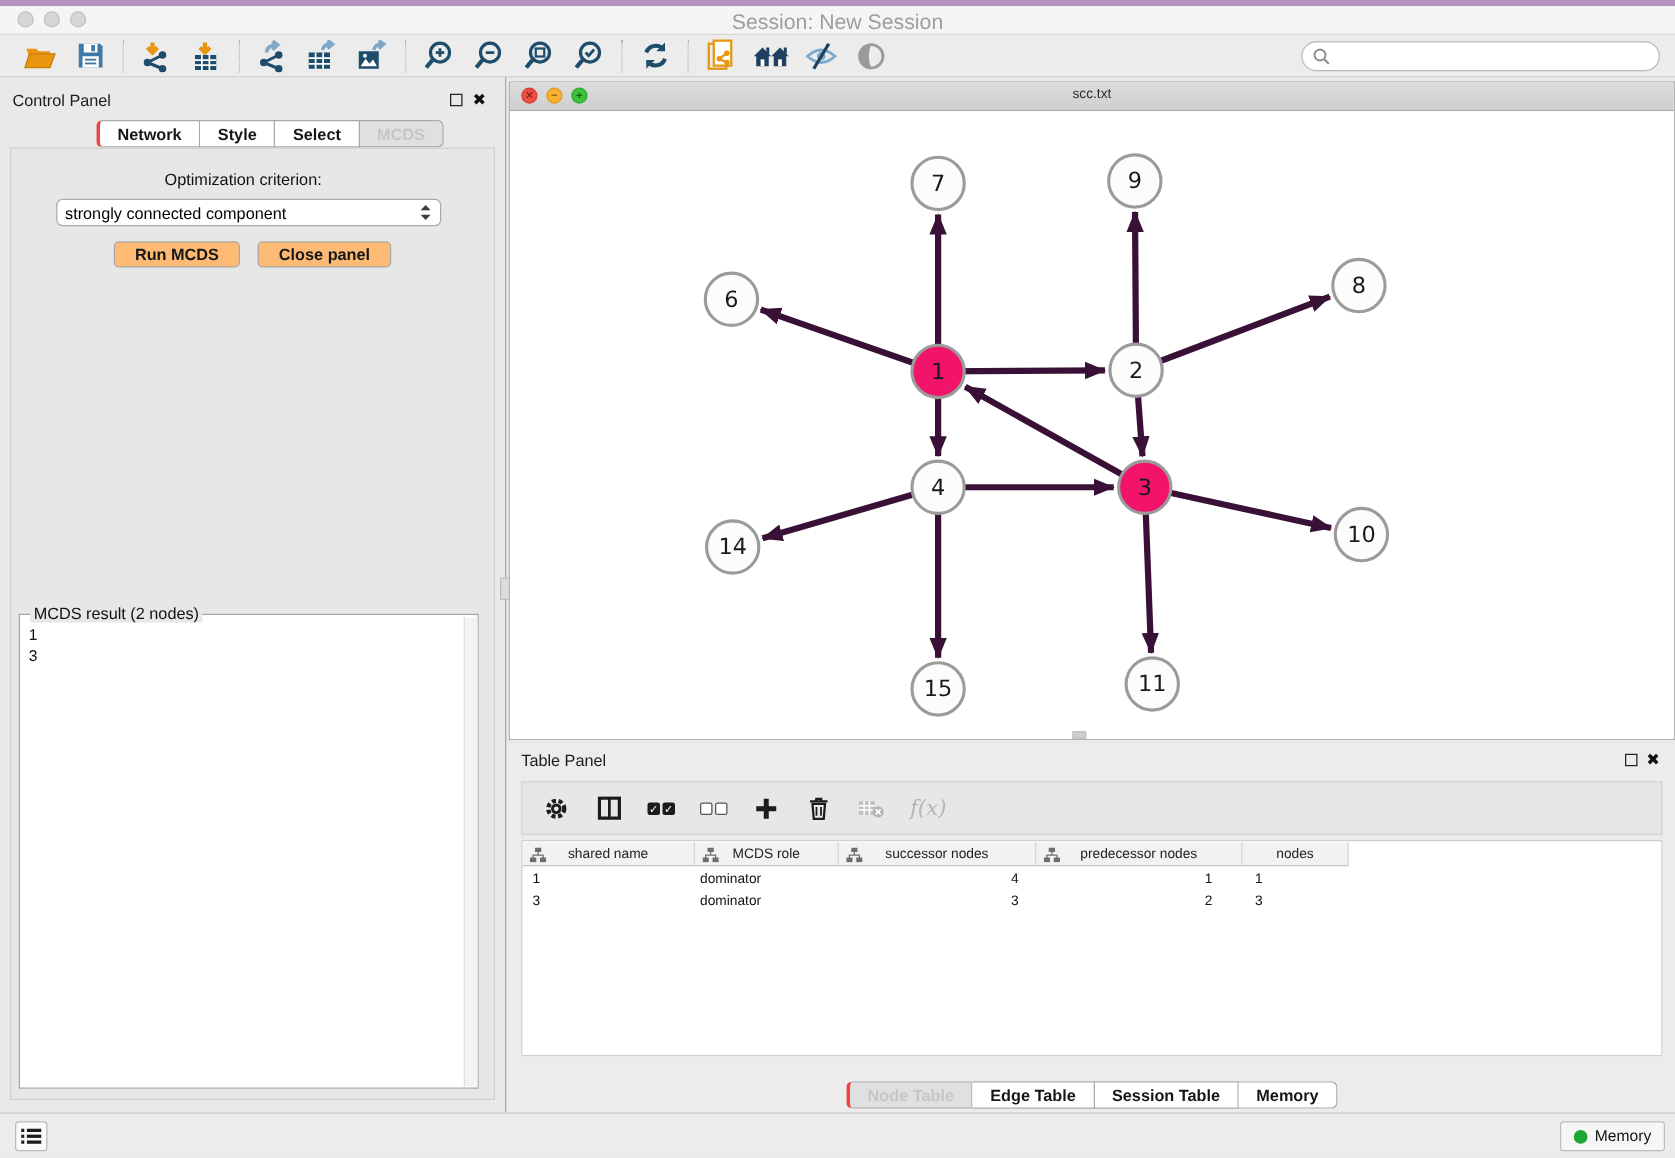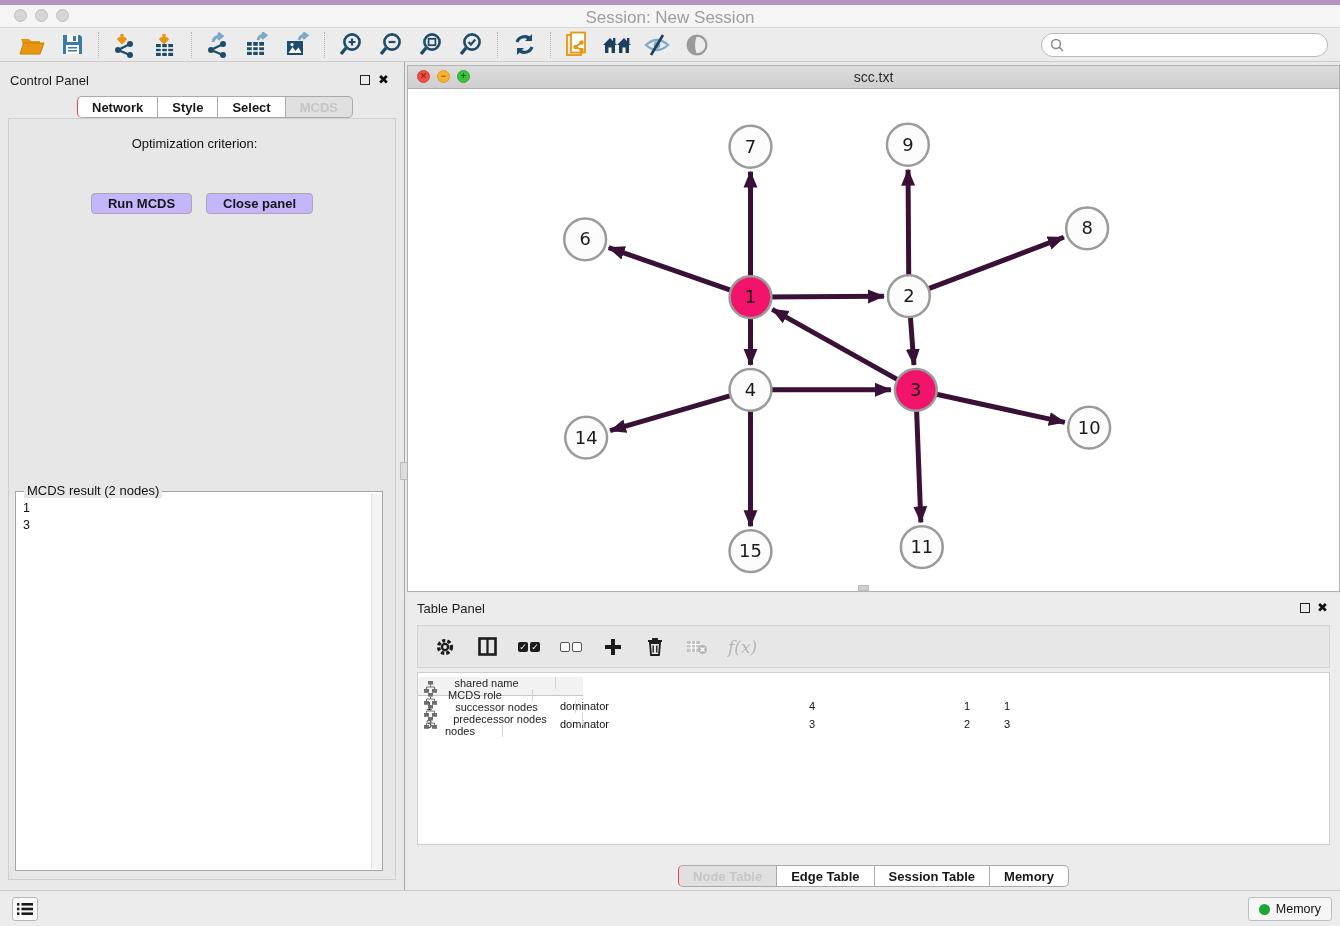--- a/index.html
+++ b/index.html
@@ -31,73 +31,73 @@
   .control-panel { position:absolute; left:0; top:0; width:403px; height:828px; }
   .panel-header { position:absolute; left:0; top:8px; width:100%; height:22px; }
   .panel-title { position:absolute; left:10px; top:3px; font-size:13px; color:#1c1c1c; }
   .float-ic { position:absolute; top:5px; width:10px; height:10px; border:1.5px solid #222; }
   .close-ic { position:absolute; top:2px; font-size:13px; font-weight:bold; color:#111; }
   .cp-float { right:33px; } .cp-close { right:14px; }
 
   .tabstrip { display:flex; position:absolute; z-index:3; }
   .tabstrip .tab { height:22px; padding:0 14px; display:flex; align-items:center; justify-content:center;
                    font-size:13px; font-weight:600; background:#ffffff; border:1px solid #a9a9a9; border-left:none; color:#161616; cursor:default; }
-  .tabstrip .tab:first-child { border-left:1px solid #ef4444; border-radius:5px 0 0 5px; }
+  .tabstrip .tab:first-child { border-left:3px solid #ef4444; border-radius:5px 0 0 5px; }
   .tabstrip .tab:last-child { border-radius:0 5px 5px 0; }
   .tabstrip .tab.selected { background:#e0e0e0; color:#c6c6c6; }
   #cp-tabs { left:77px; top:34px; }
 
   .cp-body { position:absolute; left:8px; right:7px; top:56px; bottom:10px; background:#e7e7e7; border:1px solid #cfcfcf; }
   .opt-label { position:absolute; left:0; right:15px; top:17px; text-align:center; font-size:13px; color:#111; }
   .combo { position:absolute; left:36px; right:42px; top:40px; height:22px; background:#ffffff; border:1px solid #ababab;
            border-radius:5px; display:flex; align-items:center; padding:0 6px; font-size:13px; }
   .combo-arrows { margin-left:auto; display:flex; align-items:center; }
   .btn-row { position:absolute; left:0; right:0; top:74px; display:flex; justify-content:center; gap:14px; }
-  .aqua-btn { height:21px; padding:0 16px; background:#c4b5fd; border:1px solid #a9a9a9; border-radius:4px;
+  .aqua-btn { height:21px; padding:0 16px; background:#fdba74; border:1px solid #a9a9a9; border-radius:4px;
               font-size:13px; font-weight:600; color:#161616; font-family:inherit; }
 
   .result-box { position:absolute; left:6px; right:12px; top:372px; height:380px; border:1px solid #a5a5a5; background:#ffffff;padding-left:31px; }
   .result-legend { position:absolute; left:8px; top:-9px; background:#e7e7e7; padding:0 3px; font-size:13px; color:#111; }
   .result-text { position:absolute; left:0; top:2px; right:11px; bottom:0; padding:6px 0 0 7px;
                  font-family:"Liberation Sans","DejaVu Sans",sans-serif; font-size:12.5px; line-height:17px; color:#111; white-space:pre; }
   .result-scroll { position:absolute; right:0; top:2px; bottom:1px; width:11px; background:#f3f3f3; border-left:1px solid #e0e0e0; }
 
   
   .splitter { position:absolute; left:403px; top:0; width:4px; height:828px; }
   .splitter-line { position:absolute; left:1px; top:0; width:1px; height:100%; background:#a9a9a9; }
   .splitter-handle { position:absolute; left:-3px; top:400px; width:10px; height:18px; background:#dcdcdc; border:1px solid #bdbdbd; }
 
   
   .network-window { position:absolute; left:407px; top:3px; width:933px; height:527px; background:#ffffff; border:1px solid #b2b2b2; }
   .nw-titlebar { position:absolute; left:0; top:0; width:100%; height:23px; background:linear-gradient(#dcdcdc,#cfcfcf); border-bottom:1px solid #adadad; }
   .nw-lights { position:absolute; left:9px; top:4px; display:flex; gap:7px; }
   .tl.red   { background:#ee4f44; border:1px solid #d43e35; color:#7c1d16; }
   .tl.yellow{ background:#f7b12f; border:1px solid #dd9d28; color:#8e5e0a; }
   .tl.green { background:#3cc03e; border:1px solid #2fa834; color:#14611a; }
-  .nw-title { position:absolute; left:0; right:0; top:3px; text-align:center; font-size:14px; color:#2b2b2b; }
+  .nw-title { position:absolute; left:0; right:0; top:3px; text-align:center; font-size:11px; color:#2b2b2b; }
   .canvas { position:absolute; left:0; top:23px; right:0; bottom:0; background:#ffffff; }
   .canvas svg { position:absolute; left:0; top:0; width:100%; height:100%; }
   .canvas-handle { position:absolute; left:450px; bottom:0; width:11px; height:6px; background:#cfcfcf; border:1px solid #bdbdbd; }
 
   
   .table-panel { position:absolute; left:407px; top:533px; width:933px; height:295px; background:#ececec; }
   .tp-header { position:absolute; left:0; top:3px; width:100%; height:22px; }
   .tp-title { position:absolute; left:10px; top:3px; font-size:13px; color:#1c1c1c; }
   .tp-float { right:30px; } .tp-close { right:12px; }
   .tp-toolbar { position:absolute; left:10px; right:10px; top:30px; height:43px; background:#e7e7e7;
                 border:1px solid #d2d2d2; display:flex; align-items:center; padding-left:16px; gap:20px; }
   .tp-btn { display:flex; align-items:center; justify-content:center; min-width:22px; height:26px; }
   .fx { font-family:"DejaVu Serif","Liberation Serif",serif; font-style:italic; font-size:17px; color:#b5b5b5; }
   .checkpair { display:flex; gap:2px; }
   .chk { width:10px; height:10px; border-radius:2px; }
   .chk.filled { background:#1c1c1c; color:#fff; font-size:9px; line-height:10px; text-align:center; }
   .chk.empty { border:1.5px solid #555; background:#fff; }
 
   .tp-table { position:absolute; left:10px; right:10px; top:77px; height:173px; background:#ffffff; border:1px solid #cfcfcf; overflow:hidden; }
-  .thead { display:inline-flex; height:19px; background:#f2f2f2; border-bottom:1px solid #c6c6c6;flex-direction:column; }
+  .thead { display:inline-flex; height:19px; background:#f2f2f2; border-bottom:1px solid #c6c6c6; }
   .th { position:relative; display:flex; align-items:center; justify-content:center; font-size:11px; color:#222;
         border-right:1px solid #d4d4d4; height:19px; }
   .th .th-icon { position:absolute; left:6px; top:4px; }
   .trow { display:inline-flex; height:16px; font-size:11px; color:#111; width:100%; }
   .td { display:flex; align-items:center; height:16px; }
   .td.al { justify-content:flex-start; } .td.ar { justify-content:flex-end; }
 
   .tp-tabs-wrap { position:absolute; left:0; right:0; top:270px; display:flex; justify-content:center; }
   #tp-tabs .tab { font-size:13px; }
 
@@ -273,20 +273,29 @@
         <span class="close-ic cp-close">✖</span>
       </div>
       <div class="tabstrip" id="cp-tabs">
           <div class="tab">Network</div>
           <div class="tab">Style</div>
           <div class="tab">Select</div>
           <div class="tab selected">MCDS</div>
         </div>
       <div class="cp-body">
         <div class="opt-label">Optimization criterion:</div>
+        <div class="combo">
+          <span>strongly connected component</span>
+          <span class="combo-arrows">
+            <svg width="11" height="14" viewBox="0 0 11 14">
+                <path d="M5.5 1 L9.5 5.2 H1.5 Z" fill="#3c3c3c"></path>
+                <path d="M5.5 13 L1.5 8.8 H9.5 Z" fill="#3c3c3c"></path>
+              </svg>
+          </span>
+        </div>
         <div class="btn-row">
           <button class="aqua-btn">Run MCDS</button>
           <button class="aqua-btn">Close panel</button>
         </div>
         <div class="result-box">
           <span class="result-legend">MCDS result (2 nodes)</span>
           <pre class="result-text" id="result-lines">1
 3</pre>
           <div class="result-scroll"></div>
         </div>

